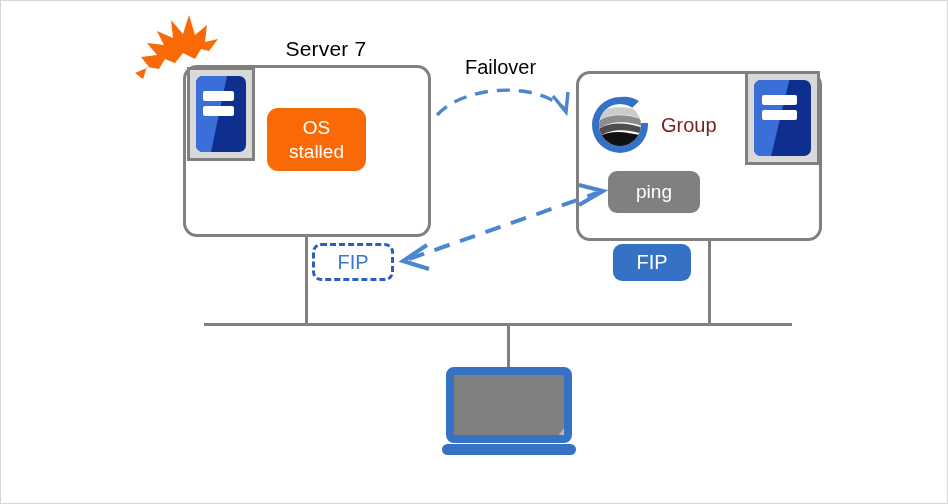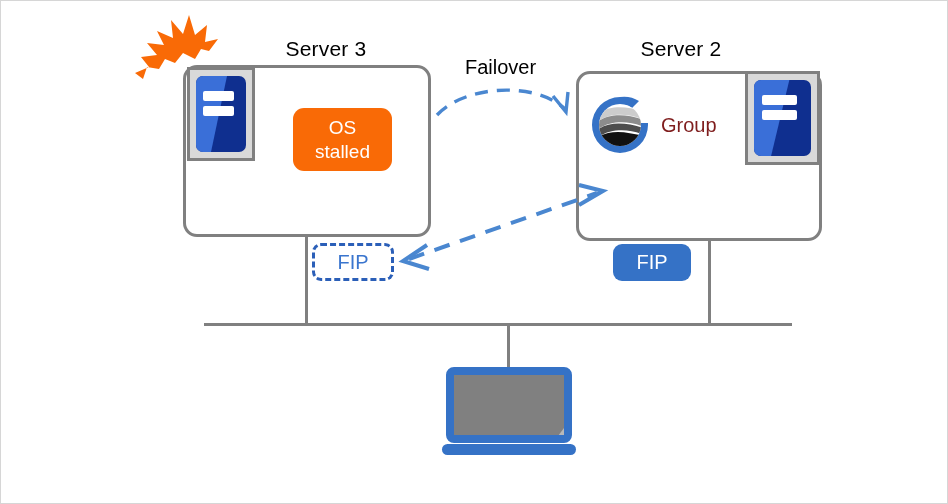--- a/index.html
+++ b/index.html
@@ -139,46 +139,45 @@
 
   <div class="abs" style="left:122px;top:8px;width:96px;height:82px;">
     <svg width="96" height="82" viewBox="0 0 96 82">
       <polygon fill="#f96a06" points="
         12,64 26,58 18,48 34,46 24,34 41,36 34,22 50,29 48,11 60,25 66,6
         72,26 84,16 82,33 95,30 86,42 78,40 72,50 60,44 52,54 42,50 36,60
         24,58 20,70 "></polygon>
     </svg>
   </div>
 
-  <div class="abs title" style="left:240px;top:36px;width:170px;">Server 3</div>
+  <div class="abs title" style="left:240px;top:36px;width:170px;">Server 7</div>
 
   <div class="abs server-box" style="left:182px;top:64px;width:248px;height:172px;"></div>
 
   <div class="abs srv-icon" style="left:186px;top:66px;width:68px;height:94px;">
     <div class="body">
       <div class="bar b1"></div>
       <div class="bar b2"></div>
     </div>
   </div>
 
-  <div class="abs os-stalled" style="left:292px;top:107px;width:99px;height:63px;">
+  <div class="abs os-stalled" style="left:266px;top:107px;width:99px;height:63px;">
     <span>OS</span>
     <span>stalled</span>
   </div>
 
   <div class="abs failover-label" style="left:464px;top:55px;">Failover</div>
 
   <div class="abs" style="left:430px;top:78px;width:160px;height:42px;">
     <svg width="160" height="42" viewBox="0 0 160 42">
       <path d="M6,36 C34,6 104,2 134,30" fill="none" stroke="#4a87d0" stroke-width="3.4" stroke-dasharray="13 9" stroke-linecap="butt"></path>
       <path d="M122,17 L135,33 L137,13" fill="none" stroke="#4a87d0" stroke-width="3.4" stroke-linecap="butt" stroke-linejoin="miter"></path>
     </svg>
   </div>
 
-  <div class="abs title" style="left:595px;top:36px;width:170px;">Server 2</div>
 
   <div class="abs server-box" style="left:575px;top:70px;width:246px;height:170px;"></div>
 
   <div class="abs srv-icon" style="left:744px;top:70px;width:75px;height:94px;">
     <div class="body">
       <div class="bar b1"></div>
       <div class="bar b2"></div>
     </div>
   </div>
 
@@ -196,20 +195,23 @@
         <path d="M8,22 C22,10 44,14 58,20 L58,28 C44,21 22,18 8,30 Z" fill="#cccccc"></path>
         <path d="M8,30 C22,18 44,22 58,28 L58,35 C44,28 22,26 8,38 Z" fill="#8c8c8c"></path>
         <path d="M8,38 C22,26 44,31 58,36 L58,43 C44,36 22,34 8,46 Z" fill="#4d4d4d"></path>
         <path d="M8,46 C22,34 44,40 58,44 L58,56 L8,56 Z" fill="#111111"></path>
       </g>
     </svg>
   </div>
 
   <div class="abs group-label" style="left:660px;top:113px;">Group</div>
 
+  <div class="abs ping-box" style="left:607px;top:170px;width:92px;height:42px;">
+    <span>ping</span>
+  </div>
 
   <div class="abs" style="left:388px;top:182px;width:224px;height:84px;">
     <svg width="224" height="84" viewBox="0 0 224 84">
       <line x1="20" y1="76" x2="208" y2="10" stroke="#4a87d0" stroke-width="4" stroke-dasharray="16 11"></line>
       <path d="M38,62 L14,78 L40,86" fill="none" stroke="#4a87d0" stroke-width="4" stroke-linecap="butt"></path>
       <path d="M190,2 L214,8 L190,22" fill="none" stroke="#4a87d0" stroke-width="4" stroke-linecap="butt"></path>
     </svg>
   </div>
 
   <div class="abs fip-dashed" style="left:311px;top:242px;width:82px;height:38px;">

